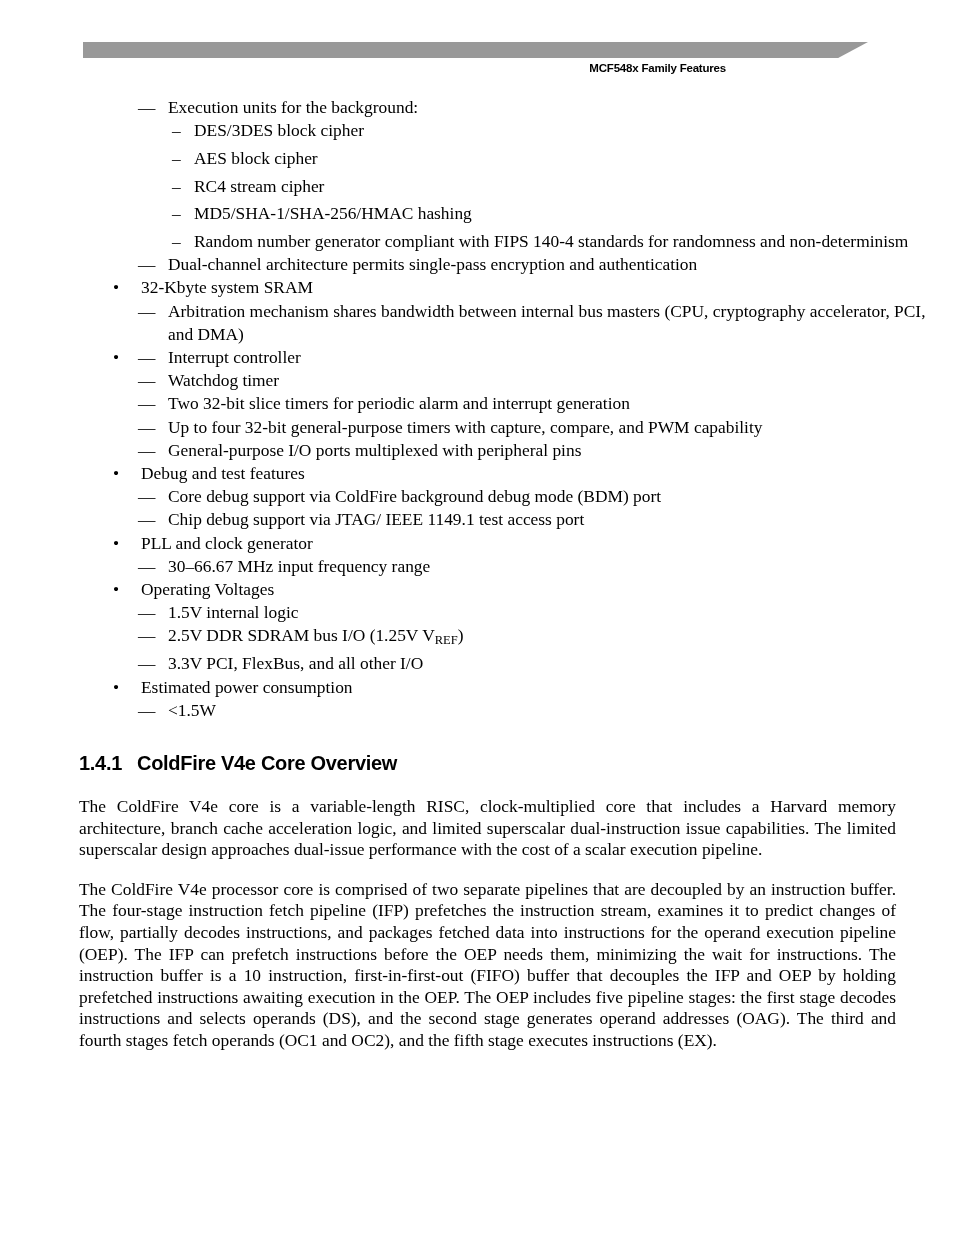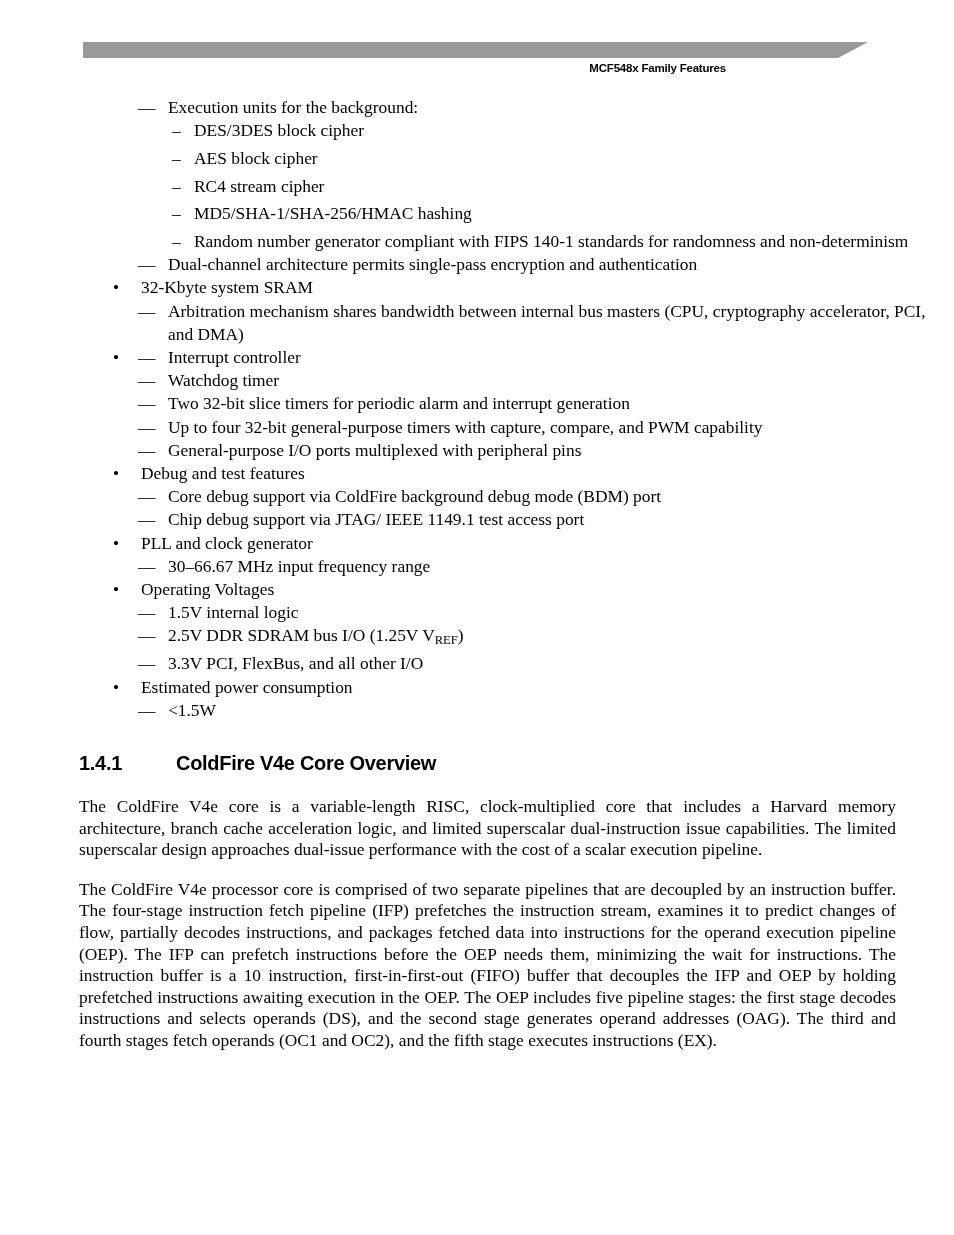--- a/index.html
+++ b/index.html
@@ -86,21 +86,21 @@
   
   .lvl3 { padding-left: 194px; }
   .lvl3 .marker { left: 172px; width: 20px; }
 
   .lvl3.spaced { margin-top: 4.5px; }
 
   
   .section-heading {
     position: relative;
     margin-top: 30px;
-    padding-left: 120px;
+    padding-left: 81px;
     font-family: "Liberation Sans", "DejaVu Sans", sans-serif;
     font-size: 20px;
     font-weight: bold;
     letter-spacing: -0.3px;
   }
   .section-heading .sec-num {
     position: absolute;
     left: 79px;
     top: 0;
   }
@@ -161,21 +161,21 @@
       <li class="li lvl3 spaced">
         <span class="marker">–</span>
         <span class="txt">RC4 stream cipher</span>
       </li>
       <li class="li lvl3 spaced">
         <span class="marker">–</span>
         <span class="txt">MD5/SHA-1/SHA-256/HMAC hashing</span>
       </li>
       <li class="li lvl3 spaced">
         <span class="marker">–</span>
-        <span class="txt">Random number generator compliant with FIPS 140-1 standards for randomness and non-determinism</span>
+        <span class="txt">Random number generator compliant with FIPS 140-4 standards for randomness and non-determinism</span>
       </li>
       <li class="li lvl2">
         <span class="marker">—</span>
         <span class="txt">Dual-channel architecture permits single-pass encryption and authentication</span>
       </li>
       <li class="li lvl1">
         <span class="marker">•</span>
         <span class="txt">32-Kbyte system SRAM</span>
       </li>
       <li class="li lvl2">

